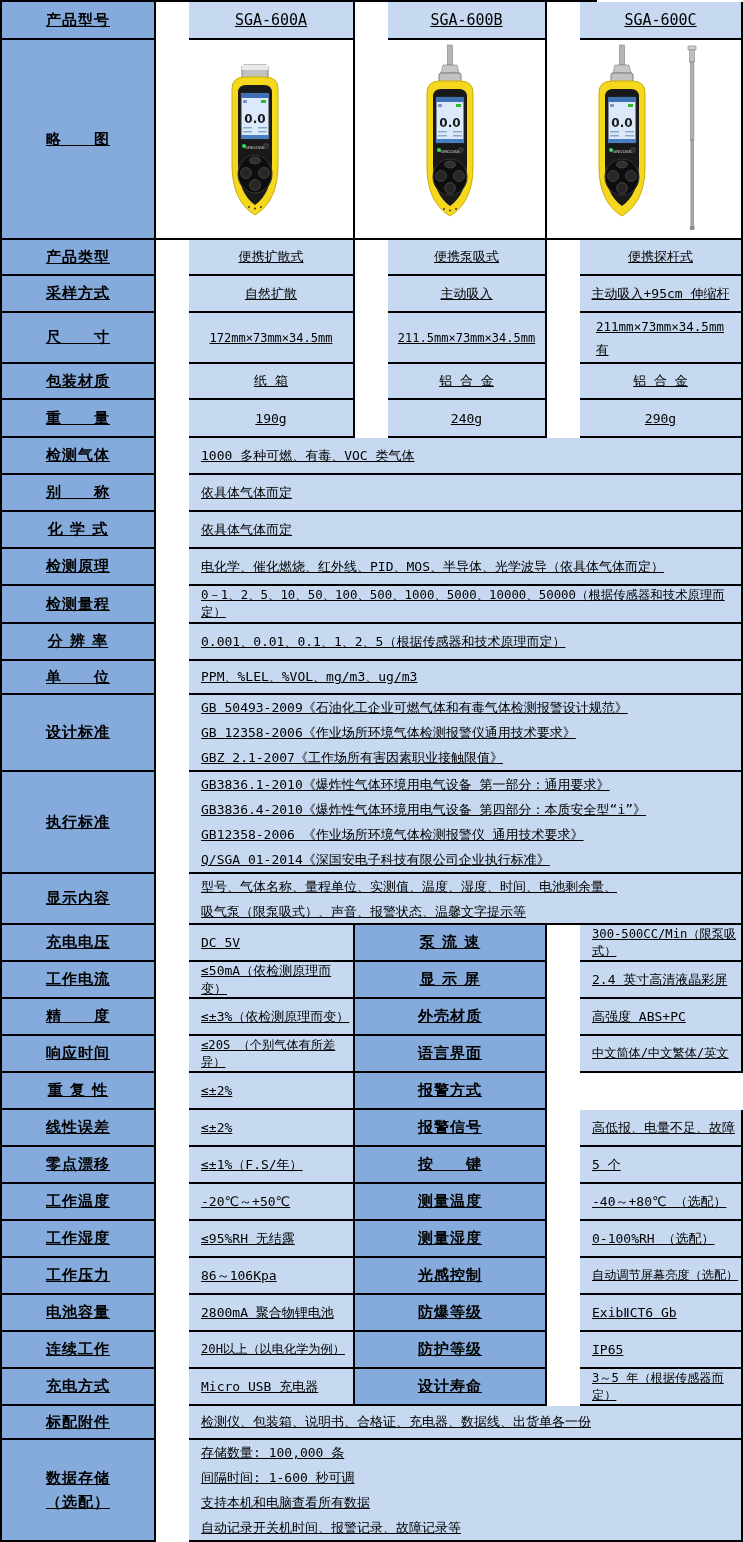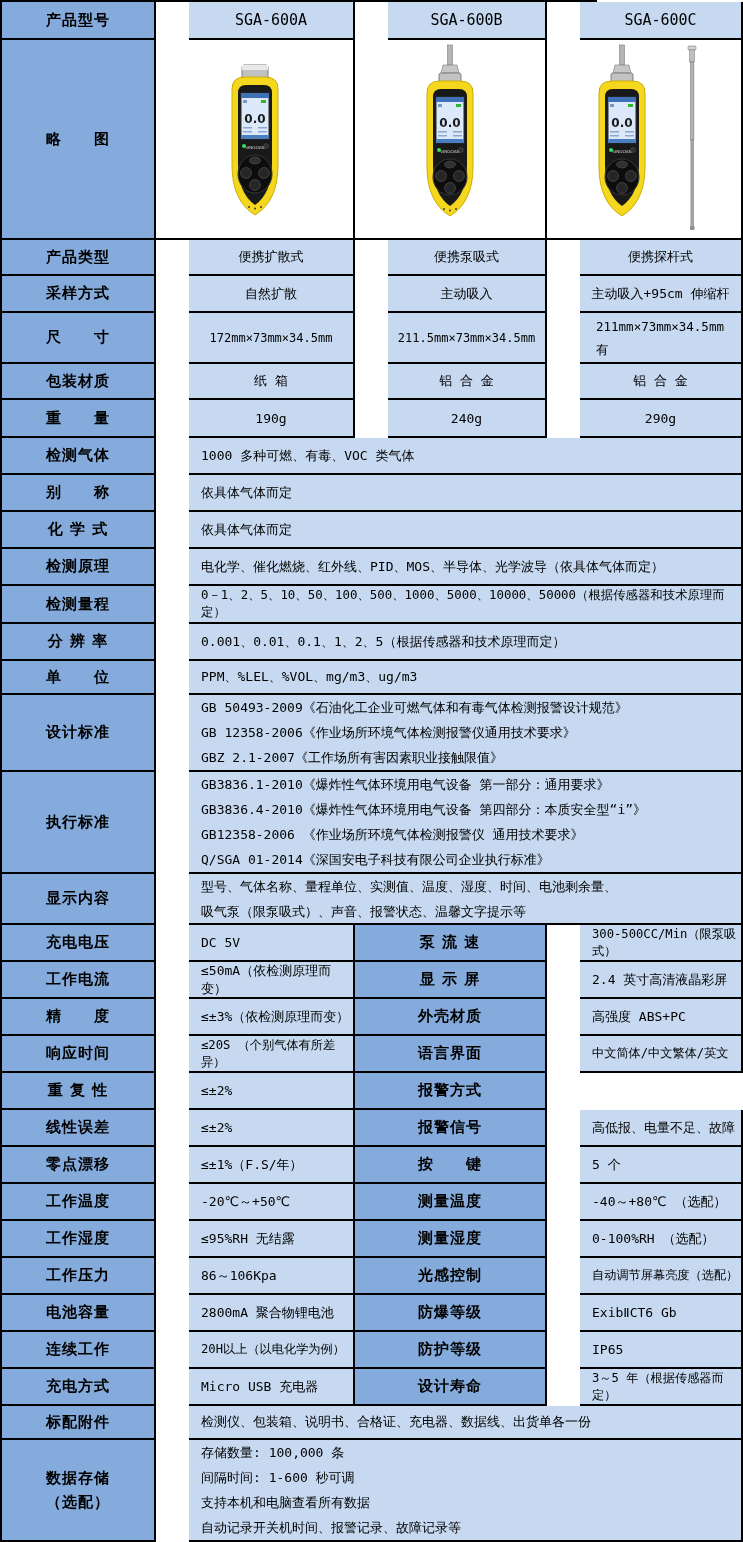--- a/index.html
+++ b/index.html
@@ -2,20 +2,21 @@
 <html><head>
 <meta charset="utf-8">
 <style>
   * { margin:0; padding:0; box-sizing:border-box; }
   html,body { background:#fff; }
   body { font-family:"DejaVu Sans","Liberation Sans",sans-serif; color:#000; }
   .tbl {
     width:597px;
     border-top:2px solid #000;
     border-left:2px solid #000;
+    text-decoration:underline;
   }
   .row { display:grid; grid-template-columns:154px 199px 192px 196px; }
   .row.two { grid-template-columns:154px 587px; }
   .cell {
     border-right:2px solid #000;
     border-bottom:2px solid #000;
     display:flex; align-items:center; justify-content:center;
     overflow:hidden;
   }
   .lab {

